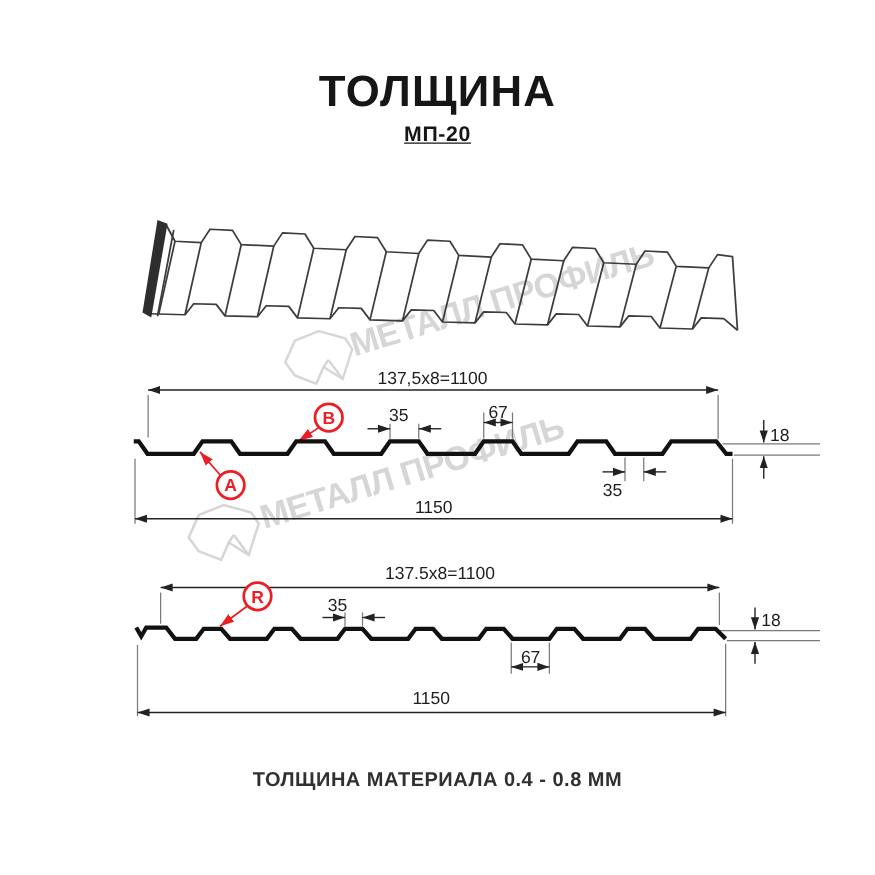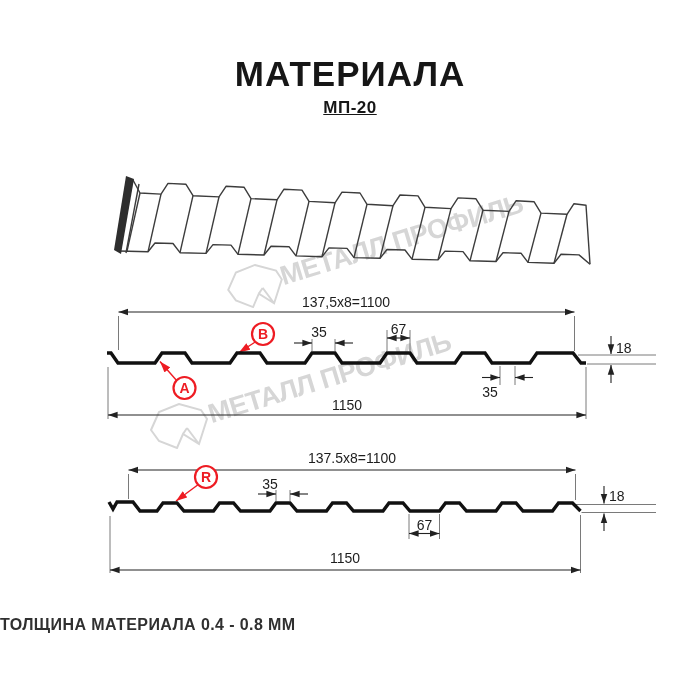--- a/index.html
+++ b/index.html
@@ -4,21 +4,21 @@
 <style>
   html,body{margin:0;padding:0;}
   body{width:700px;height:700px;background:#ffffff;position:relative;overflow:hidden;
        font-family:"Liberation Sans","DejaVu Sans",sans-serif;}
   .stage{position:absolute;inset:0;width:700px;height:700px;}
 
   .title{position:absolute;left:0;top:54px;width:700px;text-align:center;
          font-size:35px;font-weight:700;letter-spacing:1px;color:#161616;}
   .subtitle{position:absolute;left:0;top:98px;width:700px;text-align:center;
             font-size:17px;font-weight:700;letter-spacing:0.5px;color:#161616;text-decoration:underline;}
-  .footer-note{position:absolute;left:0;top:616px;width:700px;
+  .footer-note{position:absolute;left:0;top:616px;width:700px;text-align:center;
                font-size:16px;font-weight:700;letter-spacing:0.4px;color:#303030;}
 
   .wm{position:absolute;color:#d6d6d6;font-weight:700;font-size:27px;letter-spacing:-0.5px;
       white-space:nowrap;transform:rotate(-17deg);transform-origin:0 100%;line-height:28px;z-index:1;}
   .wm-a{left:285px;top:262px;}
   .wm-b{left:213px;top:400px;}
   .wm-logo{position:absolute;z-index:1;}
   .wm-logo-a{left:226px;top:264px;}
   .wm-logo-b{left:147px;top:403px;}
 
@@ -30,21 +30,21 @@
   .leader{stroke:#ee1c23;stroke-width:1.4;}
   .dimtext{font-family:"Liberation Sans","DejaVu Sans",sans-serif;font-size:14px;fill:#1d1d1d;}
   .redtext{font-family:"Liberation Sans","DejaVu Sans",sans-serif;font-size:14px;font-weight:700;fill:#ee1c23;}
   .callout-circle{stroke:#ee1c23;stroke-width:2.2;fill:#ffffff;}
 </style>
 </head>
 <body>
 
 <div class="stage">
 
-  <div class="title">МАТЕРИАЛА</div>
+  <div class="title">ТОЛЩИНА</div>
   <div class="subtitle">МП-20</div>
 
   <svg class="wm-logo wm-logo-a" width="58" height="44" viewBox="0 0 60 46">
     <path d="M2,27 L10,9 L30,1 L52,7 L58,16 L50,41 L34,31 L28,45 L10,38 Z M50,41 L38,25 M34,31 L38,25" fill="none" stroke="#d6d6d6" stroke-width="2"></path>
   </svg>
   <div class="wm wm-a">МЕТАЛЛ ПРОФИЛЬ</div>
 
   <svg class="wm-logo wm-logo-b" width="64" height="46" viewBox="0 0 60 46">
     <path d="M2,27 L10,9 L30,1 L52,7 L58,16 L50,41 L34,31 L28,45 L10,38 Z M50,41 L38,25 M34,31 L38,25" fill="none" stroke="#d6d6d6" stroke-width="2"></path>
   </svg>

